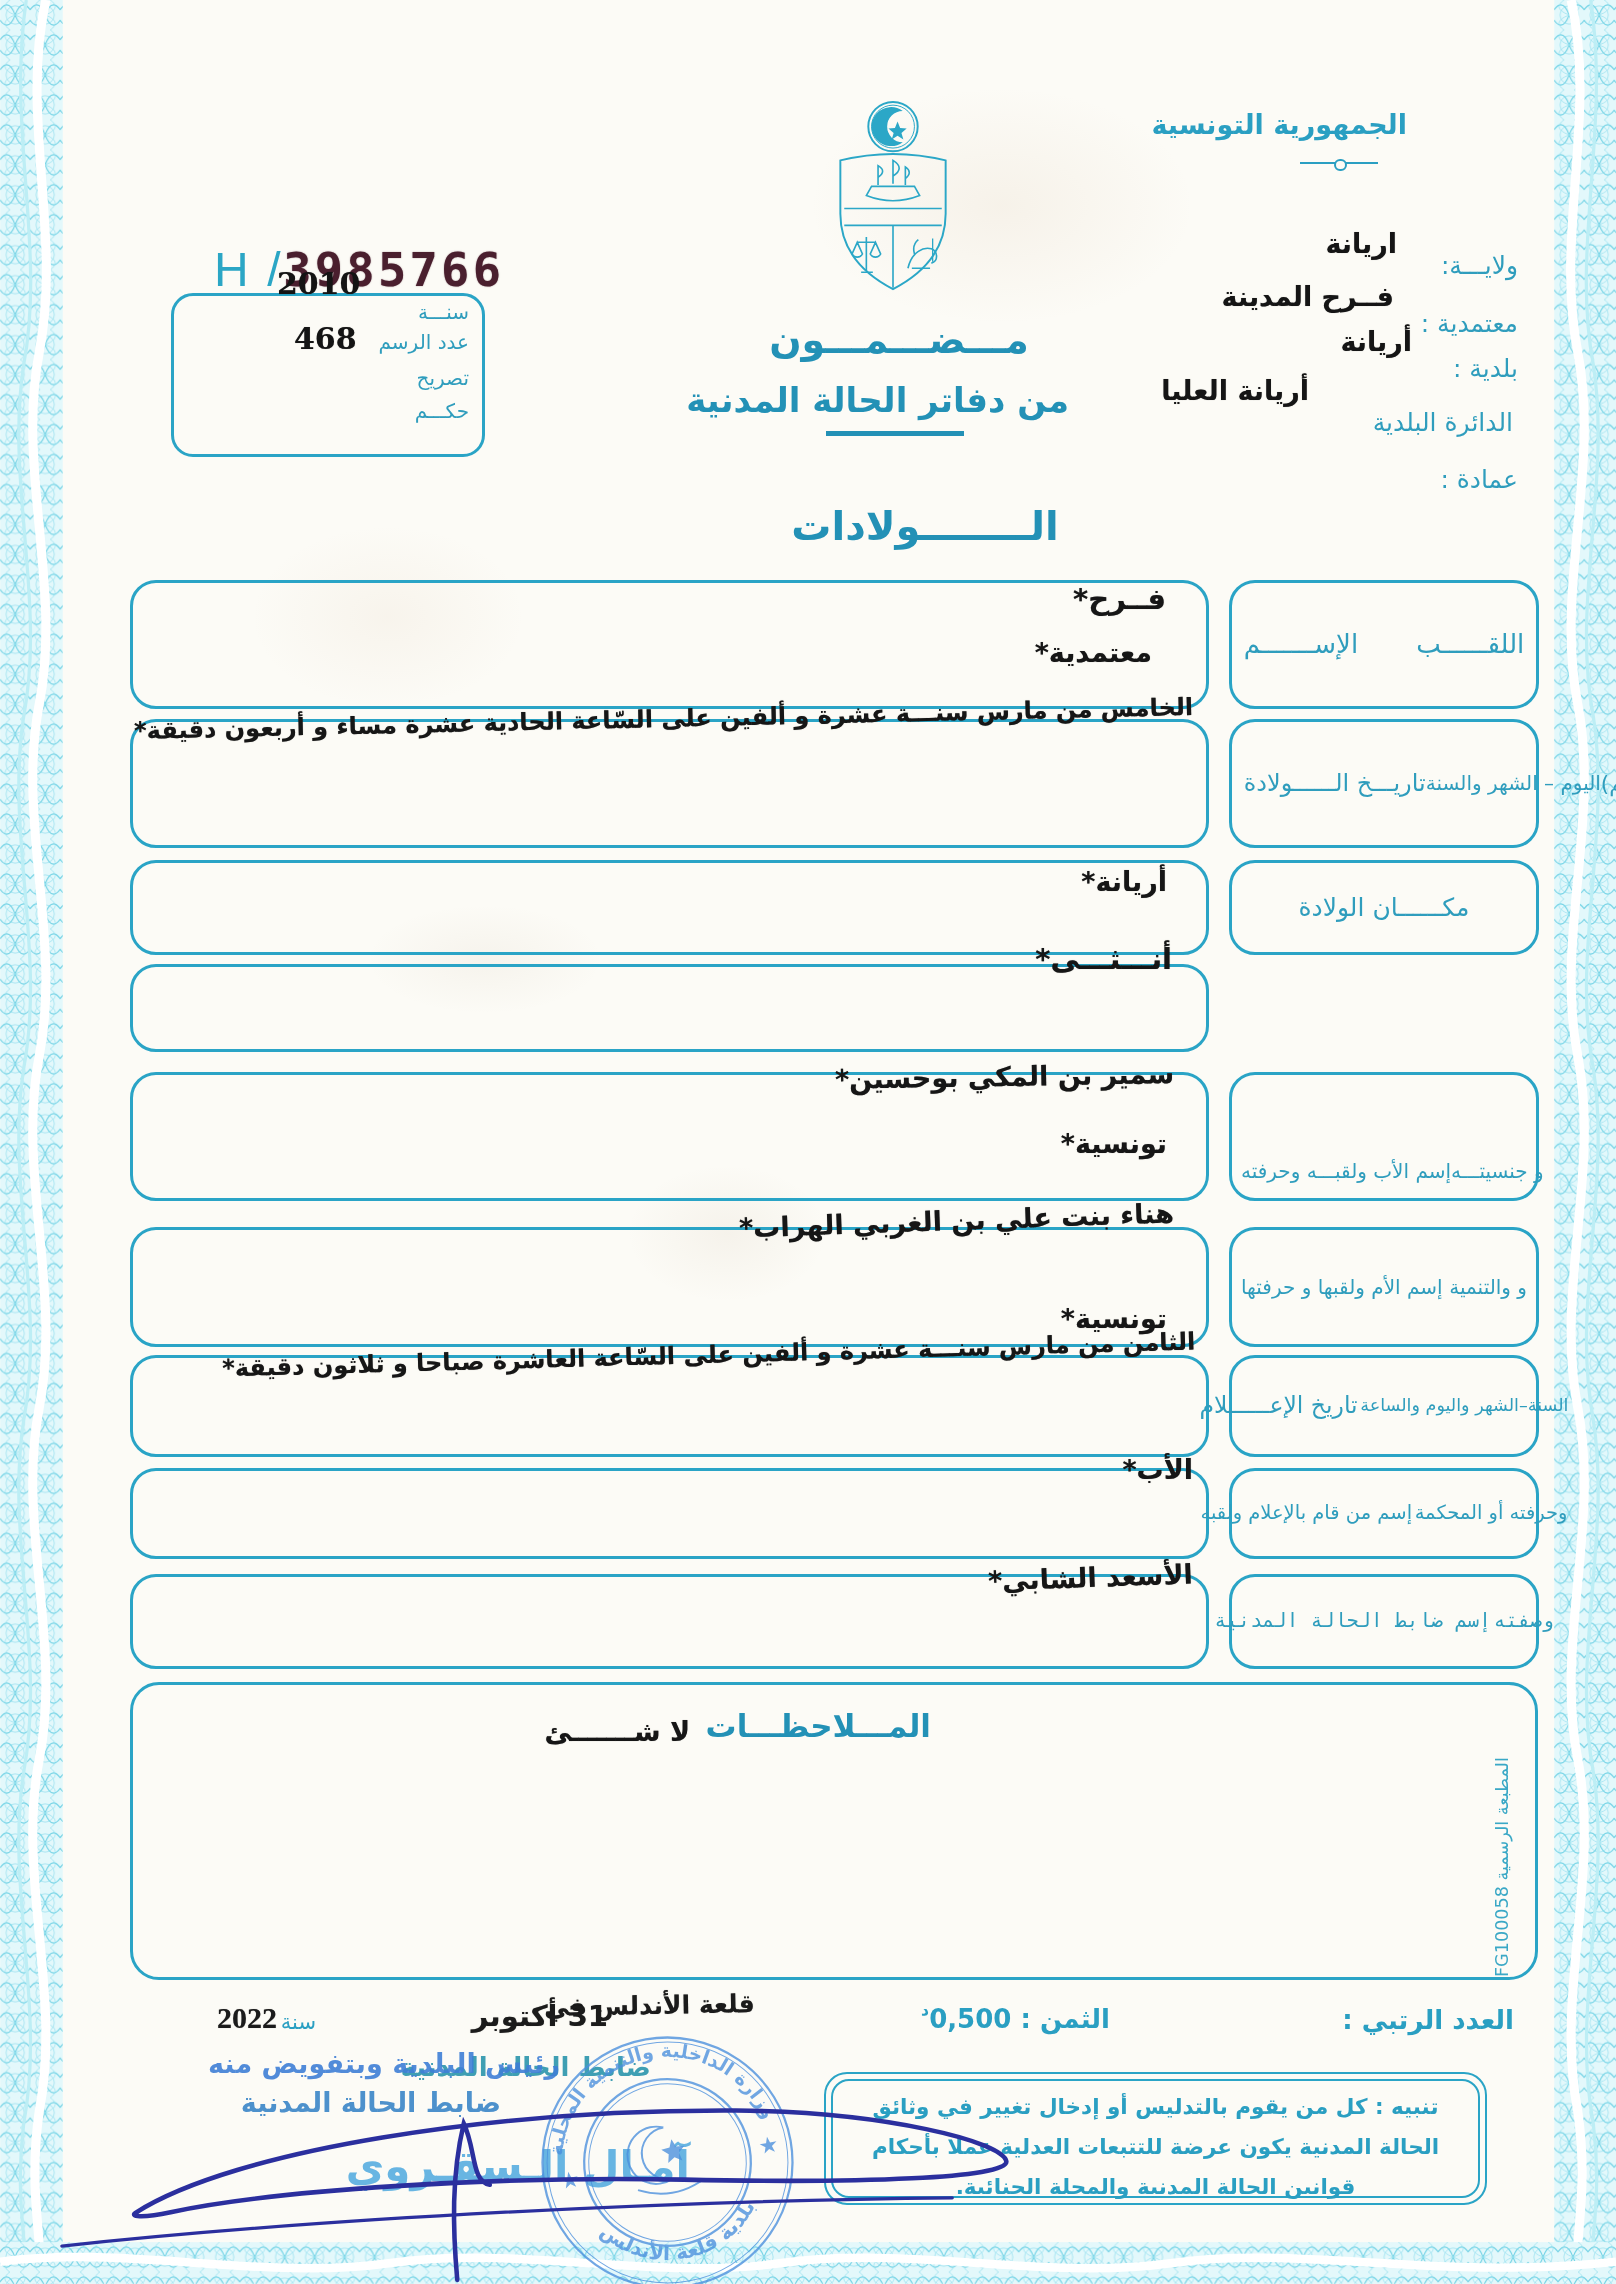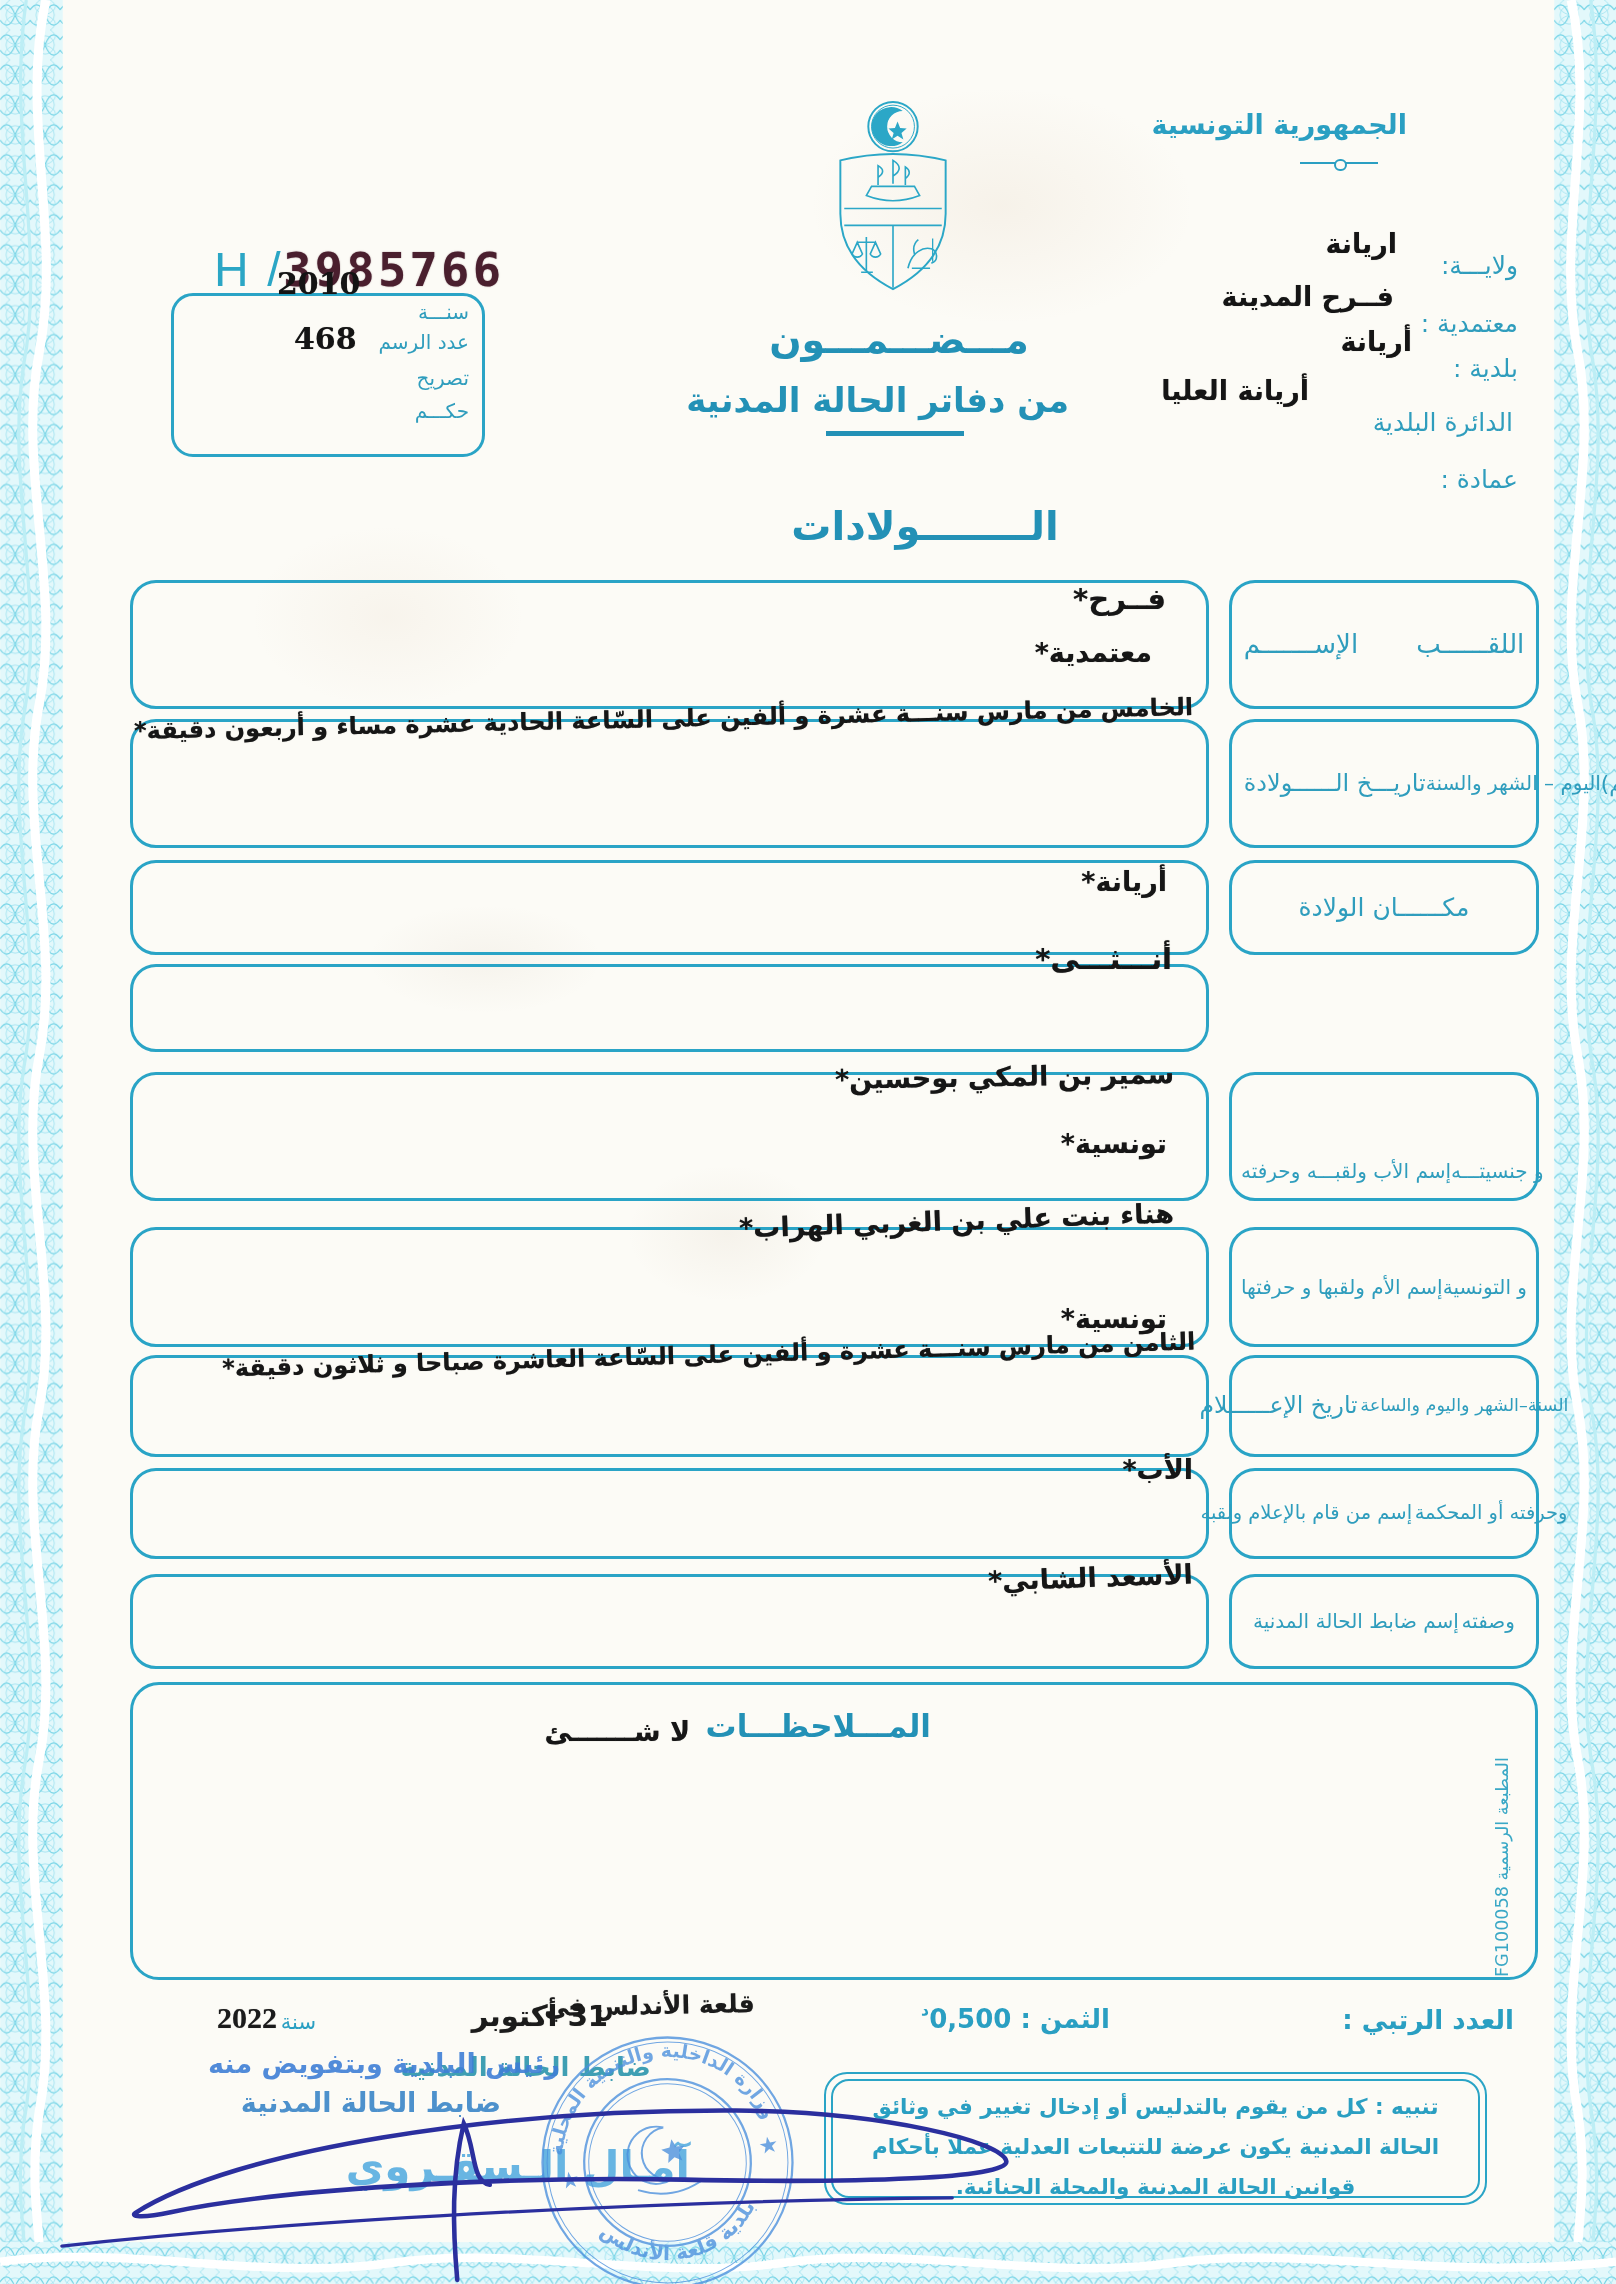--- a/index.html
+++ b/index.html
@@ -151,31 +151,31 @@
   </div>
   <div class="box lbox cc" style="top:860px;height:95px">
     <span style="font-size:25px">مكــــــان الولادة</span>
   </div>
   <div class="box lbox sb" style="top:1072px;height:129px;padding:13px 9px;align-items:flex-end;">
     <span style="font-size:20px">إسم الأب ولقبـــه وحرفته</span>
     <span style="font-size:20px">و جنسيتـــه</span>
   </div>
   <div class="box lbox sb" style="top:1227px;height:120px;padding:15.6px 9px;">
     <span style="font-size:20px">إسم الأم ولقبها و حرفتها</span>
-    <span style="font-size:20px">و التونسية</span>
+    <span style="font-size:20px">و والتنمية</span>
   </div>
   <div class="box lbox cc" style="top:1355px;height:102px;gap:2.6px;">
     <span style="font-size:23.5px">تاريخ  الإعــــــلام</span>
     <span style="font-size:17.6px">السنة–الشهر واليوم والساعة</span>
   </div>
   <div class="box lbox cc" style="top:1468px;height:91px;gap:2.6px;">
     <span style="font-size:19.5px">إسم من قام بالإعلام ولقبه</span>
     <span style="font-size:19.5px">وحرفته أو المحكمة</span>
   </div>
-  <div class="box lbox cc" style="top:1574px;height:95px;gap:2.6px;">
+  <div class="box lbox cc" style="top:1574px;height:95px;gap:2.6px;font-family:Liberation Mono, monospace;">
     <span style="font-size:20px">إسم ضابط الحالة المدنية</span>
     <span style="font-size:20px">وصفته</span>
   </div>
 
   <span class="val" style="right:450px;top:582px;font-size:29px">فــرح*</span>
   <span class="val" style="right:464px;top:637px;font-size:27px">معتمدية*</span>
   <span class="val" style="right:423px;top:705px;font-size:24px;transform:rotate(-1.3deg)">الخامس من مارس سنـــة عشرة و ألفين  على السّاعة الحادية عشرة مساء و أربعون دقيقة*</span>
   <span class="val" style="right:449px;top:866px;font-size:27px">أريانة*</span>
   <span class="val" style="right:444px;top:942px;font-size:29px">أنـــثـــى*</span>
   <span class="val" style="right:442px;top:1061px;font-size:27px;transform:rotate(-1deg)">سمير بن المكي بوحسين*</span>

